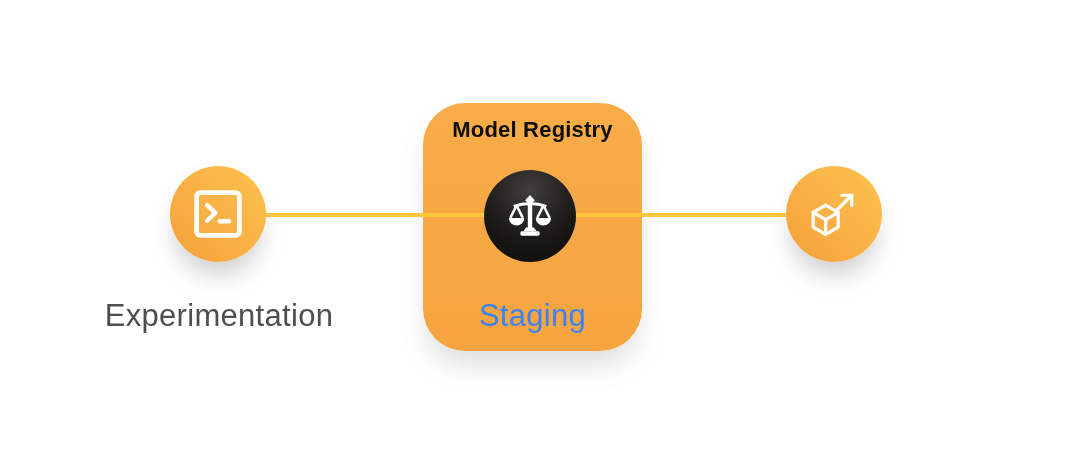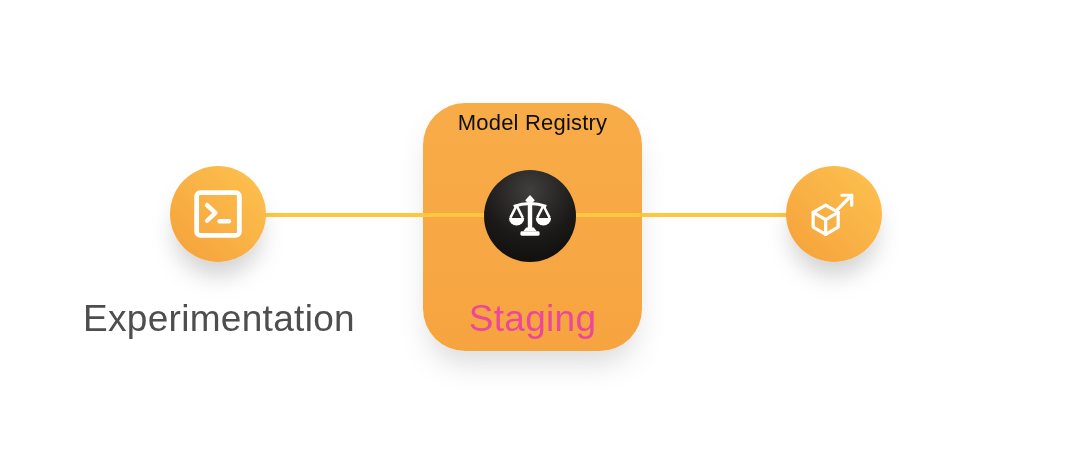--- a/index.html
+++ b/index.html
@@ -34,25 +34,25 @@
     width: 219px;
     height: 248px;
     border-radius: 42px;
     background: linear-gradient(180deg, #f8ac48 0%, #f6a440 100%);
     box-shadow: 0 18px 28px -6px rgba(110, 110, 110, 0.25);
     z-index: 1;
   }
   .registry-label {
     position: absolute;
     left: 423px;
-    top: 110px;
+    top: 117px;
     width: 219px;
     text-align: center;
     font-size: 22px;
-    font-weight: 400;
+    font-weight: 700;
     color: #0e0e0e;
     letter-spacing: 0.2px;
     z-index: 4;
   }
   
   .node-circle {
     position: absolute;
     width: 96px;
     height: 96px;
     border-radius: 50%;
@@ -77,28 +77,28 @@
     display: flex;
     align-items: center;
     justify-content: center;
     z-index: 3;
   }
   
   .stage-label {
     position: absolute;
     top: 298px;
     text-align: center;
-    font-size: 37px;
+    font-size: 31px;
     font-weight: 400;
     color: #4e4e4e;
     letter-spacing: 0.3px;
     z-index: 4;
   }
   .label-experimentation { left: 69px;  width: 300px; }
-  .label-staging         { left: 423px; width: 219px; color: #ec4899; }
+  .label-staging         { left: 423px; width: 219px; color: #3b82f6; }
   .label-production      { left: 691px; width: 300px; }
   .icon-svg { display: block; }
 </style>
 </head>
 <body>
 
 <div class="canvas">
 
   <div class="connector"></div>
 

